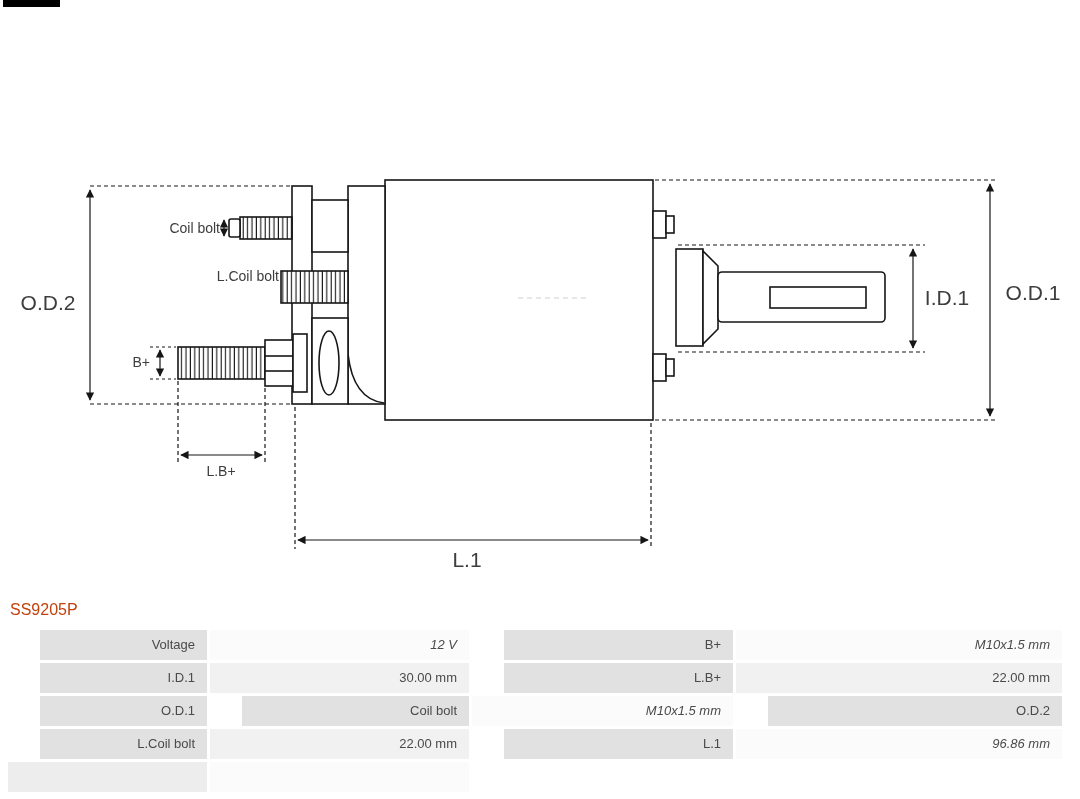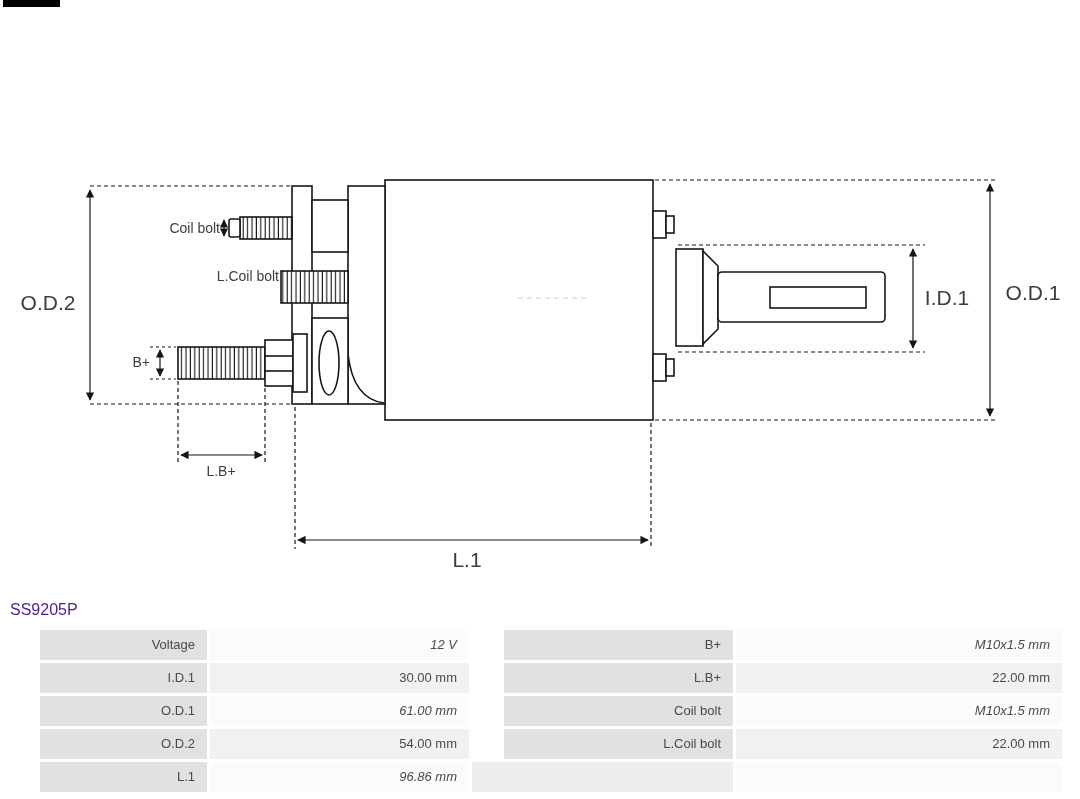--- a/index.html
+++ b/index.html
@@ -3,21 +3,21 @@
 <meta charset="utf-8">
 <style>
   html,body{margin:0;padding:0;background:#ffffff;width:1080px;height:799px;
     font-family:"Liberation Sans",sans-serif;}
   .stage{position:relative;width:1080px;height:799px;overflow:hidden;background:#fff;}
   .top-mark{position:absolute;left:3px;top:0;width:57px;height:7px;background:#000;}
   svg.diagram{position:absolute;left:0;top:0;}
   svg.diagram text{font-family:"Liberation Sans",sans-serif;fill:#3d3d3d;}
   .dim-big{font-size:21px;}
   .dim-small{font-size:14px;}
-  .part-number{position:absolute;left:10px;top:601px;font-size:16px;color:#4c1d95;}
+  .part-number{position:absolute;left:10px;top:601px;font-size:16px;color:#c2410c;}
   .spec-table{position:absolute;left:8px;top:630px;display:grid;
     grid-template-columns:199px 259px 261px 326px;gap:3px;background:#fff;}
   .cell{height:30px;line-height:30px;padding-right:12px;text-align:right;
     font-size:13px;color:#4a4a4a;box-sizing:border-box;overflow:hidden;white-space:nowrap;}
   .c-label{background:#e1e1e1;margin-left:32px;}
   .c-val-a{background:#fbfbfb;font-style:italic;}
   .c-val-b{background:#f1f1f1;padding-left:29px;}
   .c-empty-label{background:#ededed;}
   .c-empty-val{background:#fbfbfb;}
 </style>
@@ -124,26 +124,24 @@
     <div class="cell c-val-a">12 V</div>
     <div class="cell c-label">B+</div>
     <div class="cell c-val-a">M10x1.5 mm</div>
 
     <div class="cell c-label">I.D.1</div>
     <div class="cell c-val-b">30.00 mm</div>
     <div class="cell c-label">L.B+</div>
     <div class="cell c-val-b">22.00 mm</div>
 
     <div class="cell c-label">O.D.1</div>
-    <div class="cell c-val-a">61.00 mm</div>
     <div class="cell c-label">Coil bolt</div>
     <div class="cell c-val-a">M10x1.5 mm</div>
 
     <div class="cell c-label">O.D.2</div>
-    <div class="cell c-val-b">54.00 mm</div>
     <div class="cell c-label">L.Coil bolt</div>
     <div class="cell c-val-b">22.00 mm</div>
 
     <div class="cell c-label">L.1</div>
     <div class="cell c-val-a">96.86 mm</div>
     <div class="cell c-empty-label"></div>
     <div class="cell c-empty-val"></div>
   </div>
 
 </div>

